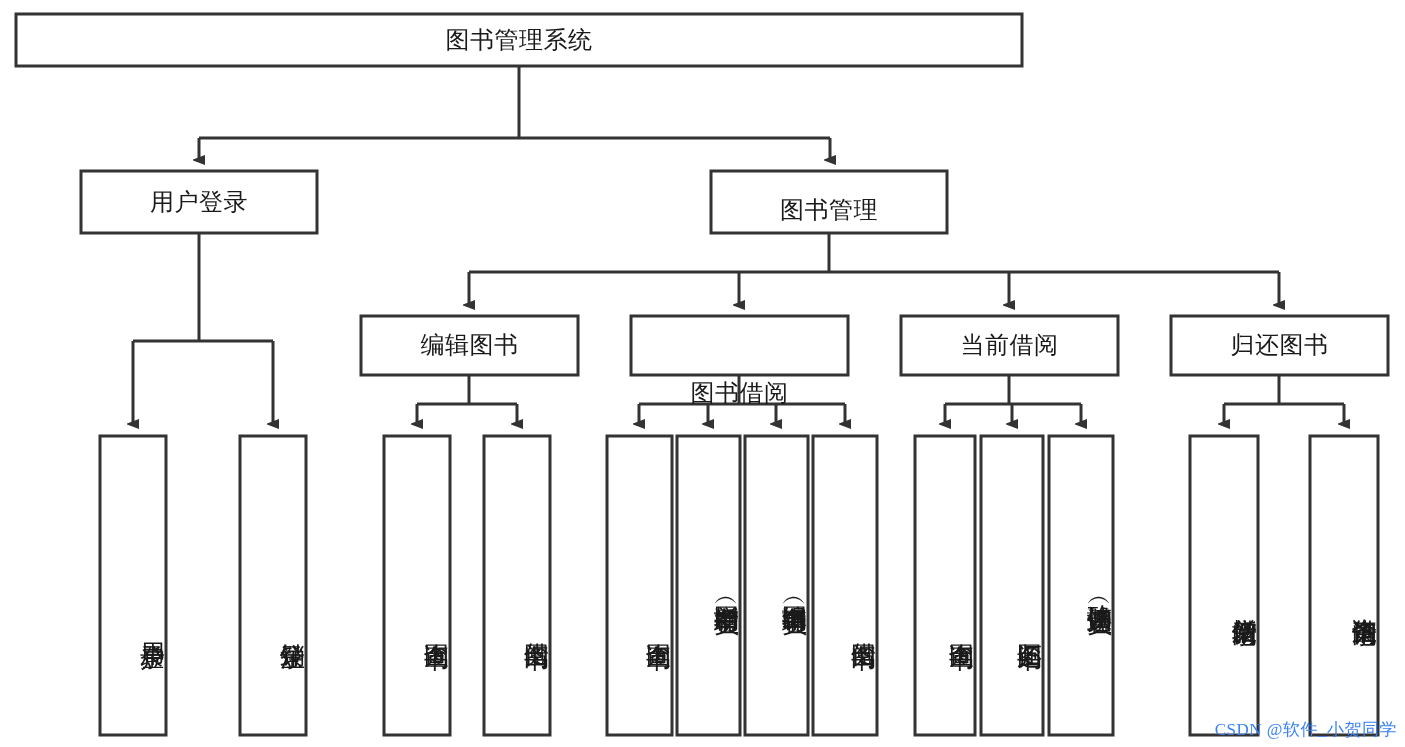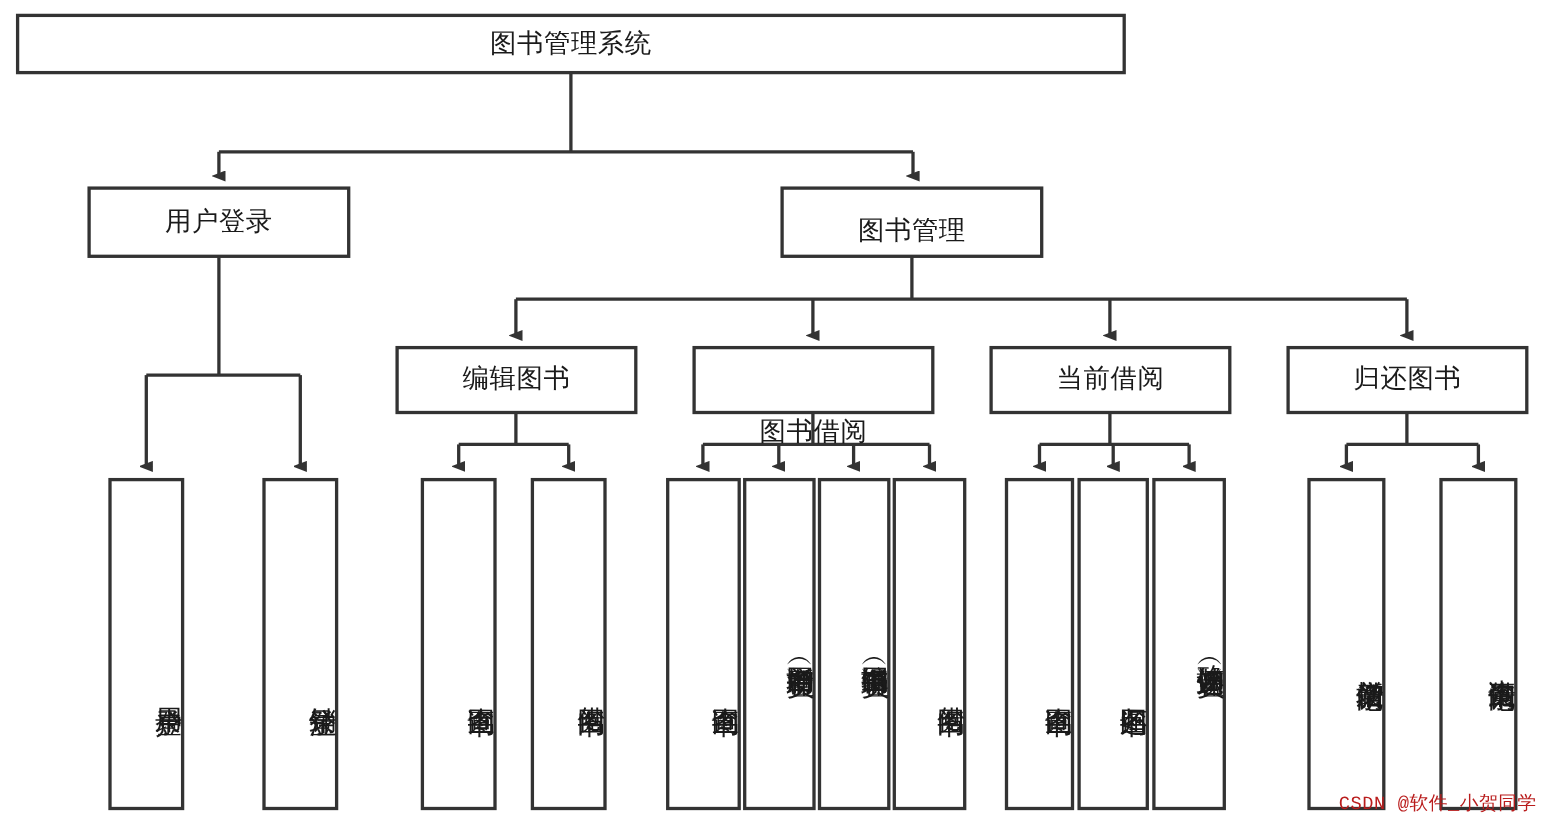--- a/index.html
+++ b/index.html
@@ -64,22 +64,22 @@
     line-height: 1.05;
     letter-spacing: 1px;
     align-items: flex-start;
     padding-top: 6px;
   }
   .watermark {
     position: absolute;
     right: 8px;
     bottom: 6px;
     font-size: 17px;
-    color: #b91c1c;
-    font-family: Liberation Mono, monospace;
+    color: #3b82f6;
+    font-family: Liberation Serif, serif;
     letter-spacing: 0.5px;
     white-space: nowrap;
   }
 </style>
 </head>
 <body>
 
 <div id="diagram-root">
 
   <svg class="diagram-svg" viewBox="0 0 1405 747">

